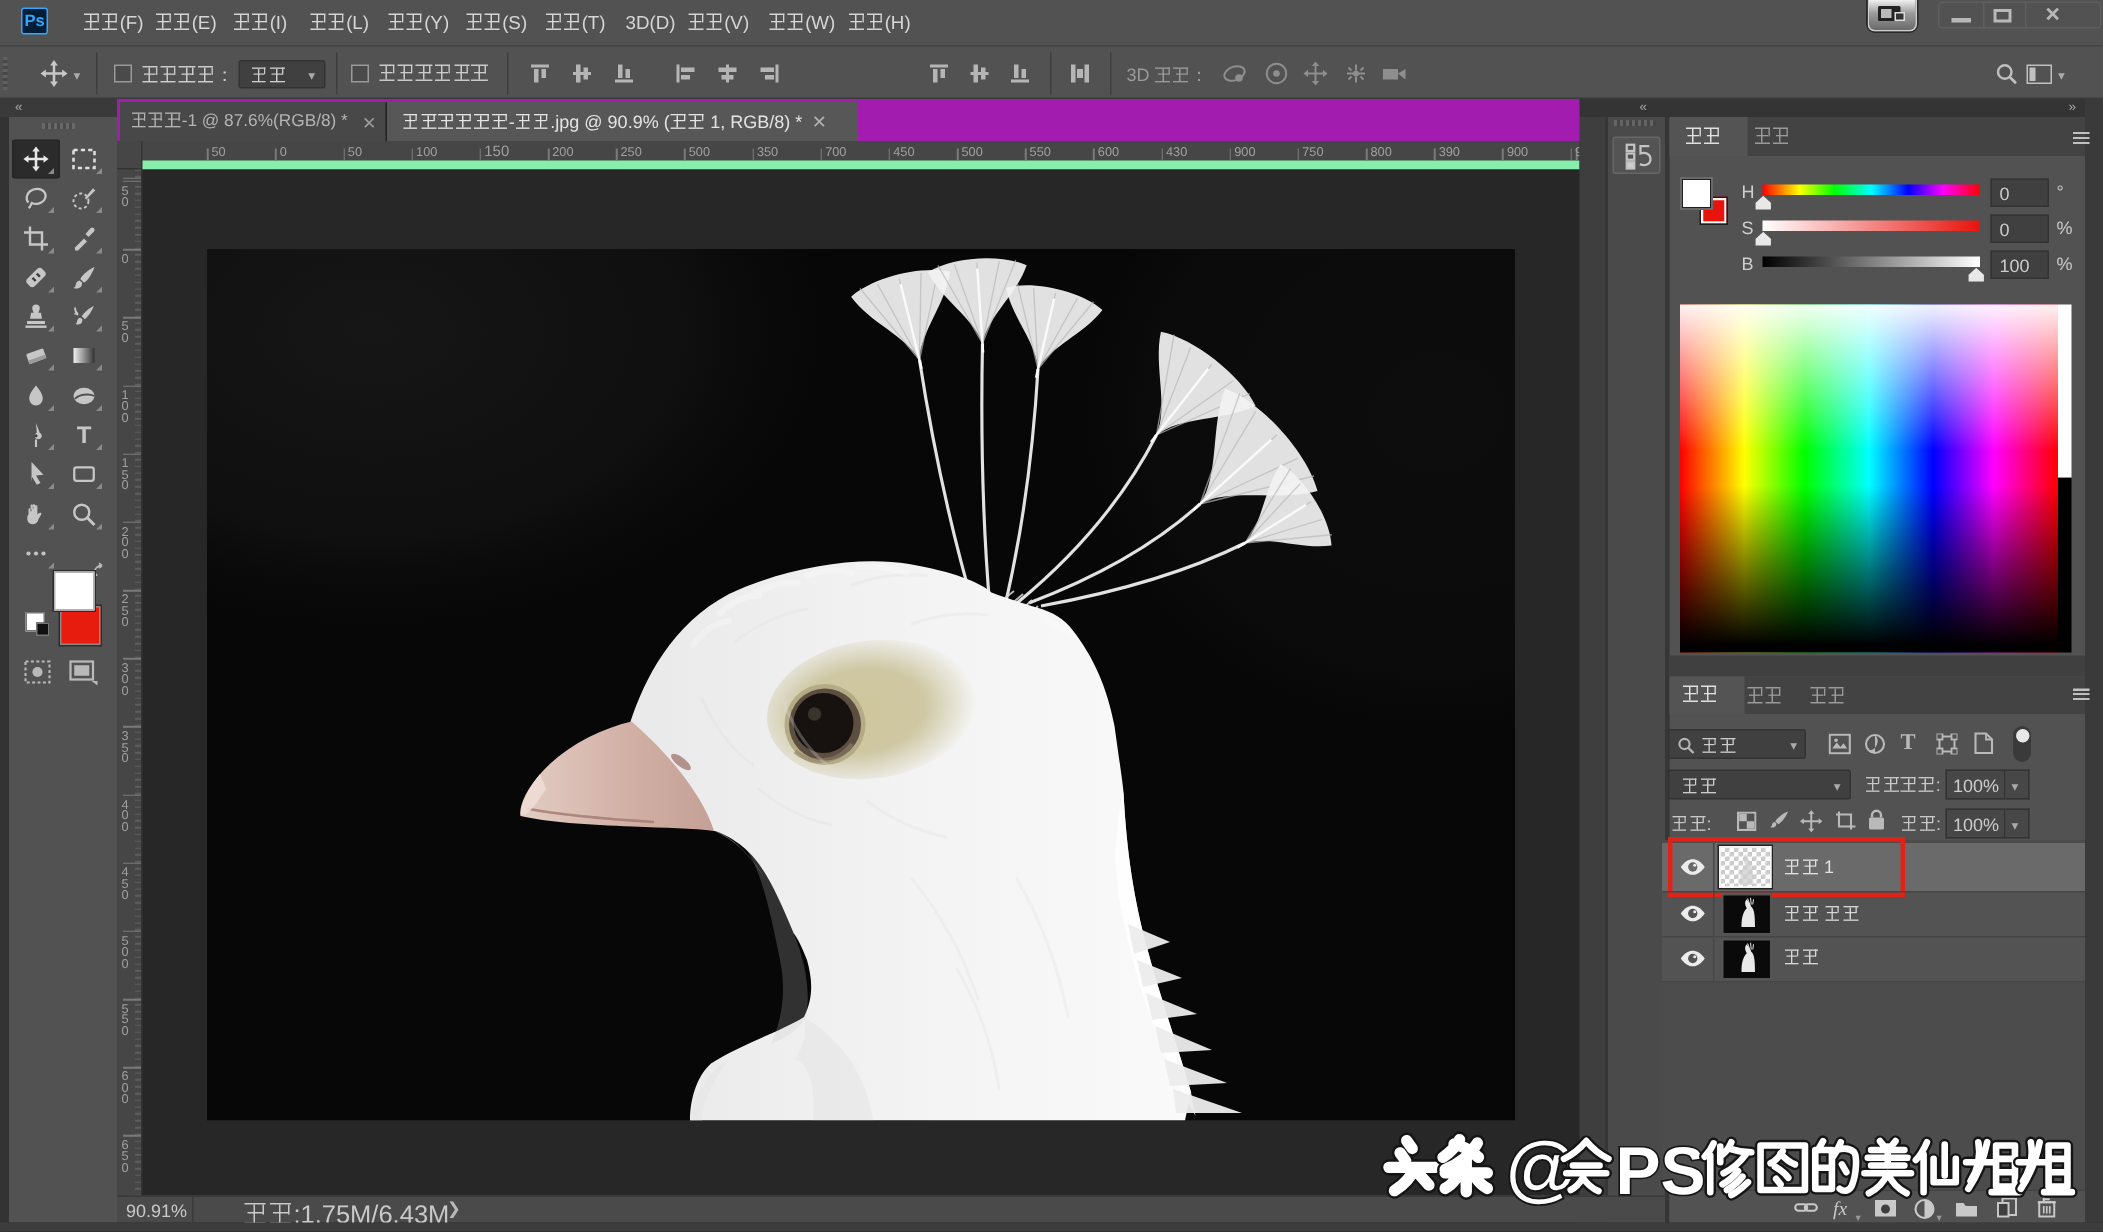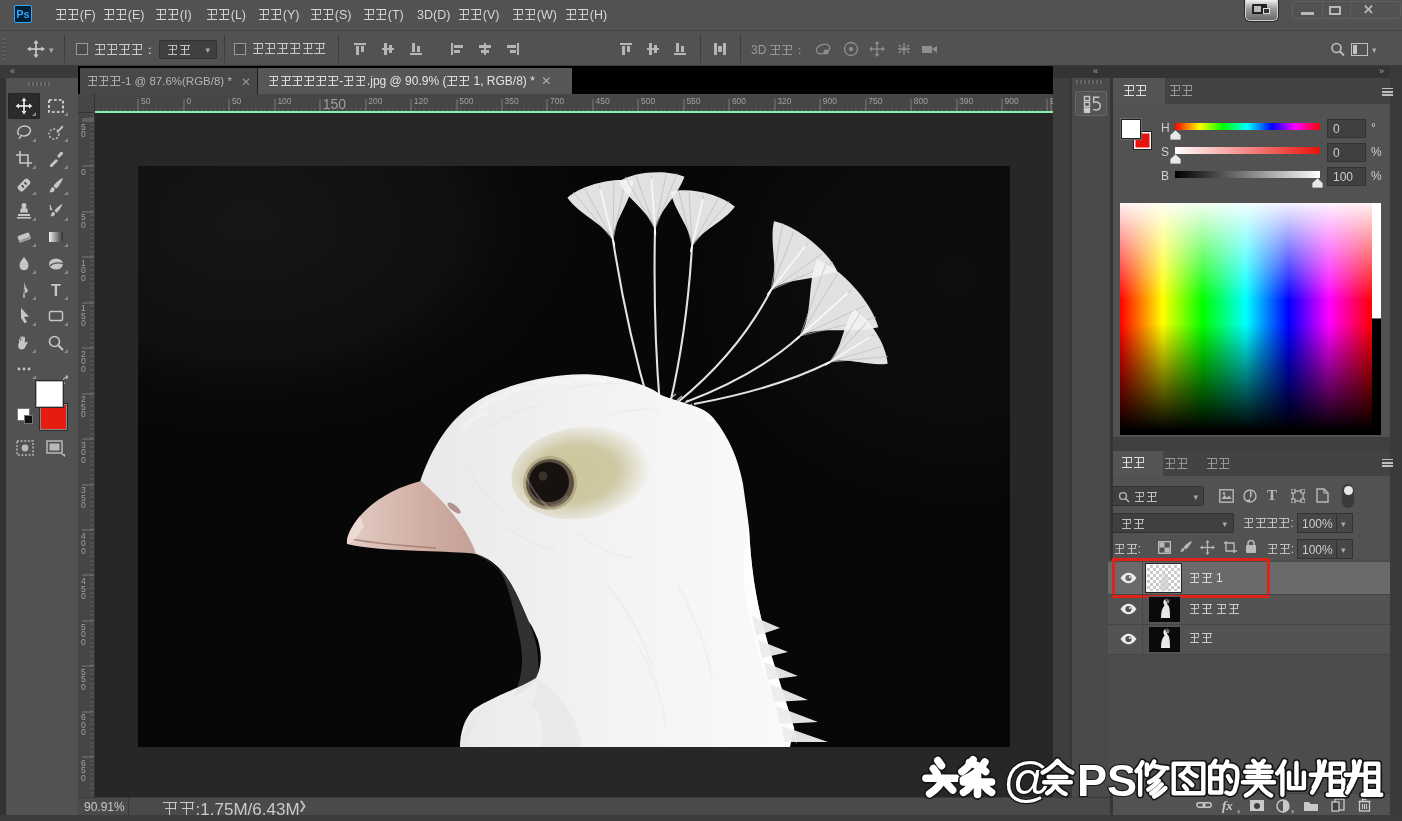--- a/index.html
+++ b/index.html
@@ -137,21 +137,21 @@
     </svg>
     <svg class="icon" style="left:1330px;top:11px" width="15" height="15" viewBox="0 0 15 15">
       <circle cx="6.5" cy="6" r="4.5" fill="none" stroke="#c0c0c0" stroke-width="1.6"></circle>
       <line x1="10" y1="9.5" x2="14" y2="13.5" stroke="#c0c0c0" stroke-width="1.8"></line>
     </svg>
     <div class="abs" style="left:1351px;top:12px;width:17px;height:13px;border:1px solid #c0c0c0;background:#525252">
       <div class="abs" style="left:1px;top:1px;width:4px;height:9px;background:#c0c0c0"></div>
     </div>
     <div class="abs" style="left:1372px;top:14px;color:#aaa;font-size:9px">▾</div>
   </div>
-<div class="abs" style="left:0;top:66px;width:1402px;height:28px;background:#000000">
+<div class="abs" style="left:0;top:66px;width:1402px;height:28px;background:#a21caf">
     <div class="abs" style="left:80px;top:2px;width:178px;height:26px;background:#484848;border-right:1px solid #222;color:#b4b4b4;font-size:11.5px;padding:7px 0 0 7px;white-space:nowrap;overflow:hidden"><b class="z"></b><b class="z"></b><b class="z"></b>-1 @ 87.6%(RGB/8) *<span style="position:absolute;right:6px;top:7px;color:#9a9a9a">✕</span></div>
     <div class="abs" style="left:258px;top:2px;width:314px;height:26px;background:#575757;color:#e4e4e4;font-size:12px;padding:6px 0 0 10px;white-space:nowrap;overflow:hidden"><b class="z"></b><b class="z"></b><b class="z"></b><b class="z"></b><b class="z"></b><b class="z"></b>-<b class="z"></b><b class="z"></b>.jpg @ 90.9% (<b class="z"></b><b class="z"></b> 1, RGB/8) * <span style="color:#b0b0b0;margin-left:3px">✕</span></div>
   </div>
 <div class="abs" style="left:0;top:66px;width:78px;height:749px;background:#525252">
     <div class="abs" style="left:0;top:0;width:6px;height:755px;background:#333333"></div>
     <div class="abs" style="left:0;top:0;width:78px;height:12px;background:#3a3a3a;color:#a8a8a8;font-size:9px;line-height:11px;padding-left:10px">«</div>
     <div class="abs" style="left:28px;top:16px;width:22px;height:4px;background:repeating-linear-gradient(90deg,#686868 0 2px,#4a4a4a 2px 4px)"></div>
     <div class="abs" style="left:8px;top:27px;width:32px;height:26px;background:#2b2b2b;border-radius:2px;box-shadow:inset 0 0 0 1px #262626"></div>
     <svg class="icon" style="left:15px;top:31px" width="18" height="18" viewBox="0 0 18 18">
       <g>
@@ -287,38 +287,38 @@
       <rect x="1" y="1" width="16" height="14" fill="none" stroke="#b9b9b9" stroke-width="1.4" stroke-dasharray="2 1.6"></rect>
       <circle cx="9" cy="8" r="3.4" fill="#b9b9b9"></circle>
     </svg>
     <svg class="icon" style="left:46px;top:374px" width="20" height="17" viewBox="0 0 20 17">
       <rect x="1" y="1" width="15" height="12" fill="none" stroke="#b9b9b9" stroke-width="1.5"></rect>
       <rect x="3.5" y="3.5" width="10" height="7" fill="#b9b9b9"></rect>
       <path d="M15 14l4 0-0 3z" fill="#b9b9b9"></path>
     </svg>
   </div>
 <div class="abs" style="left:78px;top:94px;width:17px;height:19px;background:#464646;border-right:1px solid #333;border-bottom:1px solid #333"></div>
-<div class="abs" style="left:95px;top:94px;width:958px;height:19px;background:#464646;border-bottom:2px solid #86efac;overflow:hidden">
+<div class="abs" style="left:95px;top:94px;width:958px;height:19px;background:#464646;border-bottom:6px solid #86efac;overflow:hidden">
     <div class="abs" style="left:0;top:0;width:958px;height:19px;background:repeating-linear-gradient(90deg,transparent 0 3.545px,#5e5e5e 3.545px 4.545px);background-position:43.4px 0;clip-path:inset(14px 0 0 0)"></div>
     <div class="abs" style="left:0;top:0;width:958px;height:19px;background:repeating-linear-gradient(90deg,#7a7a7a 0 1px,transparent 1px 45.45px);background-position:-2.5px 0;clip-path:inset(5px 0 0 0)"></div>
     <div class="abs" style="left:46.0px;top:2px;font-size:8.5px;color:#a0a0a0">50</div>
     <div class="abs" style="left:91.5px;top:2px;font-size:8.5px;color:#a0a0a0">0</div>
     <div class="abs" style="left:136.9px;top:2px;font-size:8.5px;color:#a0a0a0">50</div>
     <div class="abs" style="left:182.4px;top:2px;font-size:8.5px;color:#a0a0a0">100</div>
-    <div class="abs" style="left:227.8px;top:2px;font-size:14px;color:#a0a0a0">150</div>
+    <div class="abs" style="left:227.8px;top:2px;font-size:10px;color:#a0a0a0">150</div>
     <div class="abs" style="left:273.2px;top:2px;font-size:8.5px;color:#a0a0a0">200</div>
-    <div class="abs" style="left:318.7px;top:2px;font-size:8.5px;color:#a0a0a0">120</div>
+    <div class="abs" style="left:318.7px;top:2px;font-size:8.5px;color:#a0a0a0">250</div>
     <div class="abs" style="left:364.2px;top:2px;font-size:8.5px;color:#a0a0a0">500</div>
     <div class="abs" style="left:409.6px;top:2px;font-size:8.5px;color:#a0a0a0">350</div>
     <div class="abs" style="left:455.1px;top:2px;font-size:8.5px;color:#a0a0a0">700</div>
     <div class="abs" style="left:500.5px;top:2px;font-size:8.5px;color:#a0a0a0">450</div>
     <div class="abs" style="left:546.0px;top:2px;font-size:8.5px;color:#a0a0a0">500</div>
     <div class="abs" style="left:591.4px;top:2px;font-size:8.5px;color:#a0a0a0">550</div>
     <div class="abs" style="left:636.9px;top:2px;font-size:8.5px;color:#a0a0a0">600</div>
-    <div class="abs" style="left:682.3px;top:2px;font-size:8.5px;color:#a0a0a0">320</div>
+    <div class="abs" style="left:682.3px;top:2px;font-size:8.5px;color:#a0a0a0">430</div>
     <div class="abs" style="left:727.8px;top:2px;font-size:8.5px;color:#a0a0a0">900</div>
     <div class="abs" style="left:773.2px;top:2px;font-size:8.5px;color:#a0a0a0">750</div>
     <div class="abs" style="left:818.7px;top:2px;font-size:8.5px;color:#a0a0a0">800</div>
     <div class="abs" style="left:864.1px;top:2px;font-size:8.5px;color:#a0a0a0">390</div>
     <div class="abs" style="left:909.6px;top:2px;font-size:8.5px;color:#a0a0a0">900</div>
     <div class="abs" style="left:955.0px;top:2px;font-size:8.5px;color:#a0a0a0">950</div>
   </div>
 <div class="abs" style="left:78px;top:113px;width:17px;height:684px;background:#464646;border-right:1px solid #333;overflow:hidden">
     <div class="abs" style="left:0;top:0;width:17px;height:684px;background:repeating-linear-gradient(180deg,transparent 0 3.545px,#5e5e5e 3.545px 4.545px);background-position:0 7.5px;clip-path:inset(0 0 0 12px)"></div>
     <div class="abs" style="left:0;top:0;width:17px;height:684px;background:repeating-linear-gradient(180deg,#7a7a7a 0 1px,transparent 1px 45.45px);background-position:0 7.5px;clip-path:inset(0 0 0 4px)"></div>
@@ -673,21 +673,21 @@
       <path d="M12 21c0-6 1-10 3.5-12.5C14 6 14 4 15.5 2.5c1 2 2.5 2.5 3 5C20.5 9 21 13 21 21z" fill="#e8e8e8"></path>
       <path d="M16 2l1.5 4M18 1.5l0.5 4.5M20 2.5l-0.5 3.5" stroke="#ddd" stroke-width="0.7"></path>
     </svg></div>
 <div class="abs" style="left:1189px;top:631px;color:#d6d6d6;font-size:12px"><b class="z"></b><b class="z"></b></div>
 <div class="abs" style="left:1108px;top:654px;width:282px;height:1px;background:#464646"></div>
 <div class="abs" style="left:1113px;top:793px;width:277px;height:22px;background:#525252;border-top:1px solid #434343"></div>
 <svg class="icon" style="left:1196px;top:800px" width="16" height="10" viewBox="0 0 16 10">
     <rect x="0.8" y="2.8" width="8" height="4.4" rx="2.2" fill="none" stroke="#c9c9c9" stroke-width="1.4"></rect>
     <rect x="7.2" y="2.8" width="8" height="4.4" rx="2.2" fill="none" stroke="#c9c9c9" stroke-width="1.4"></rect>
   </svg>
-<div class="abs" style="left:1222px;top:798px;color:#c9c9c9;font-size:13px;font-style:italic;font-weight:bold;font-family:'Liberation Serif',serif">fx</div>
+<div class="abs" style="left:1222px;top:798px;color:#c9c9c9;font-size:13px;font-style:italic;font-weight:normal;font-family:'Liberation Serif',serif">fx</div>
 <div class="abs" style="left:1237px;top:808px;color:#999;font-size:7px">▾</div>
 <div class="abs" style="left:1250px;top:800px;width:14px;height:11px;background:#c9c9c9">
     <div class="abs" style="left:4px;top:2.5px;width:6px;height:6px;background:#3e3e3e;border-radius:50%"></div>
   </div>
 <svg class="icon" style="left:1276px;top:799px" width="14" height="14" viewBox="0 0 14 14">
     <circle cx="7" cy="7" r="6" fill="none" stroke="#c9c9c9" stroke-width="1.4"></circle>
     <path d="M7 1a6 6 0 010 12z" fill="#c9c9c9"></path>
   </svg>
 <div class="abs" style="left:1291px;top:808px;color:#999;font-size:7px">▾</div>
 <svg class="icon" style="left:1303px;top:800px" width="16" height="12" viewBox="0 0 16 12">

